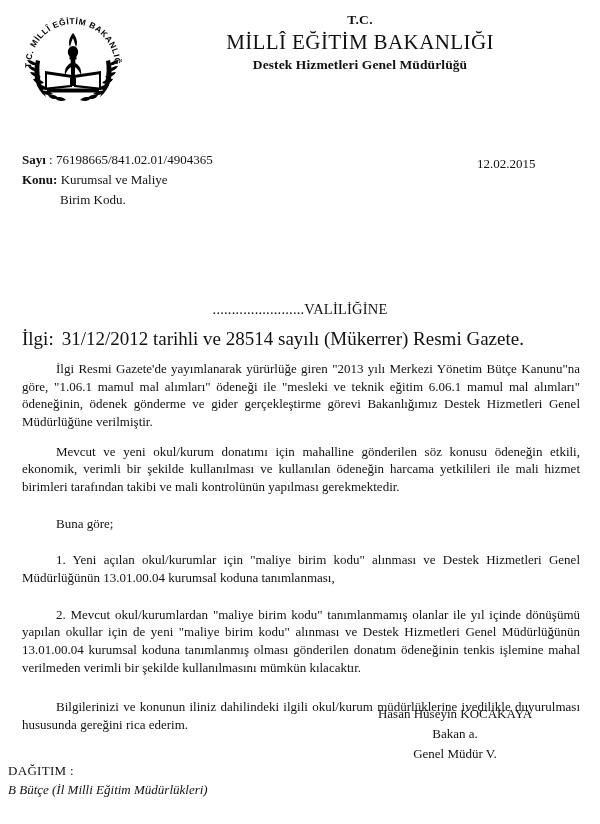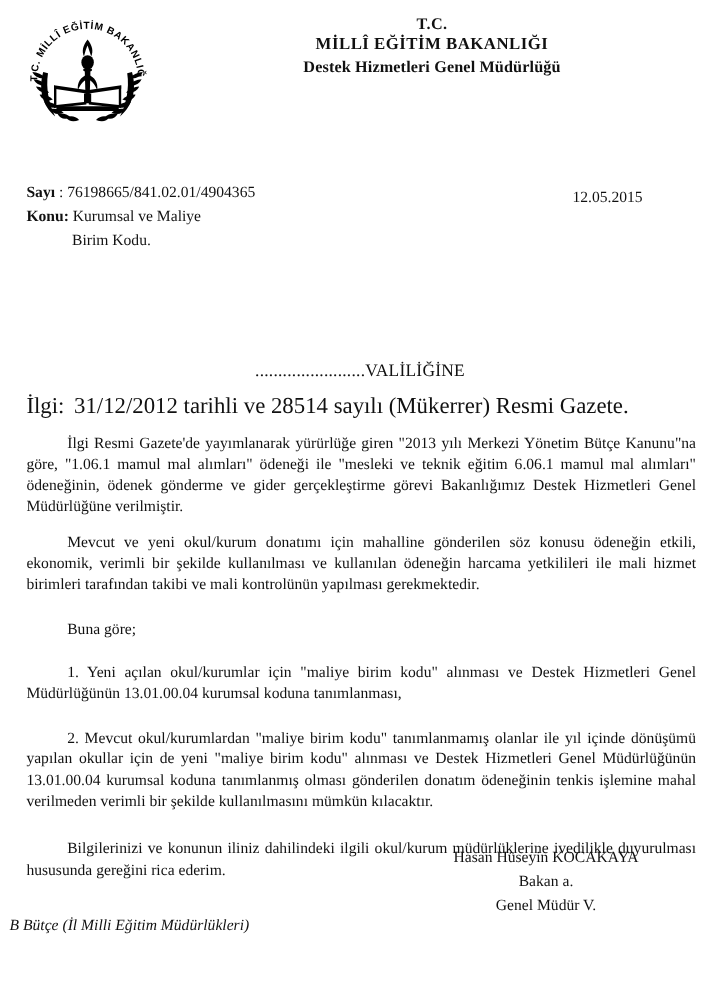--- a/index.html
+++ b/index.html
@@ -46,22 +46,22 @@
     width: 420px;
     text-align: center;
   }
   .org-tc {
     font-weight: bold;
     font-size: 13.5px;
     letter-spacing: 0.3px;
     line-height: 1.18;
   }
   .org-ministry {
-    font-weight: bold;
-    font-size: 14px;
+    font-weight: normal;
+    font-size: 21px;
     letter-spacing: 0.4px;
     line-height: 1.24;
     margin-top: 1px;
   }
   .org-dept {
     font-weight: bold;
     font-size: 13.5px;
     letter-spacing: 0.1px;
     line-height: 1.24;
     margin-top: 2px;
@@ -236,21 +236,21 @@
       <div class="org-ministry">MİLLÎ EĞİTİM BAKANLIĞI</div>
       <div class="org-dept">Destek Hizmetleri Genel Müdürlüğü</div>
     </div>
   </div>
 
   <div class="ref-block">
     <div class="ref-row">
       <span class="ref-label">Sayı</span>
       <span class="ref-value">:</span>
       <span class="ref-value">76198665/841.02.01/4904365</span>
-      <span class="ref-date">12.05.2015</span>
+      <span class="ref-date">12.02.2015</span>
     </div>
     <div class="ref-row">
       <span class="ref-label">Konu:</span>
       <span class="ref-value">Kurumsal ve Maliye</span>
     </div>
     <div class="ref-row ref-indent">
       <span class="ref-value">Birim Kodu.</span>
     </div>
   </div>
 
@@ -275,16 +275,17 @@
     <p class="para">Bilgilerinizi ve  konunun iliniz dahilindeki ilgili okul/kurum müdürlüklerine ivedilikle duyurulması hususunda gereğini   rica ederim.</p>
   </div>
 
   <div class="signature">
     <div>Hasan Hüseyin KOCAKAYA</div>
     <div>Bakan a.</div>
     <div>Genel Müdür V.</div>
   </div>
 
   <div class="distribution">
+    <div class="dist-title">DAĞITIM :</div>
     <div class="dist-body">B Bütçe (İl Milli Eğitim Müdürlükleri)</div>
   </div>
 
 </div>
 
 </body></html>

